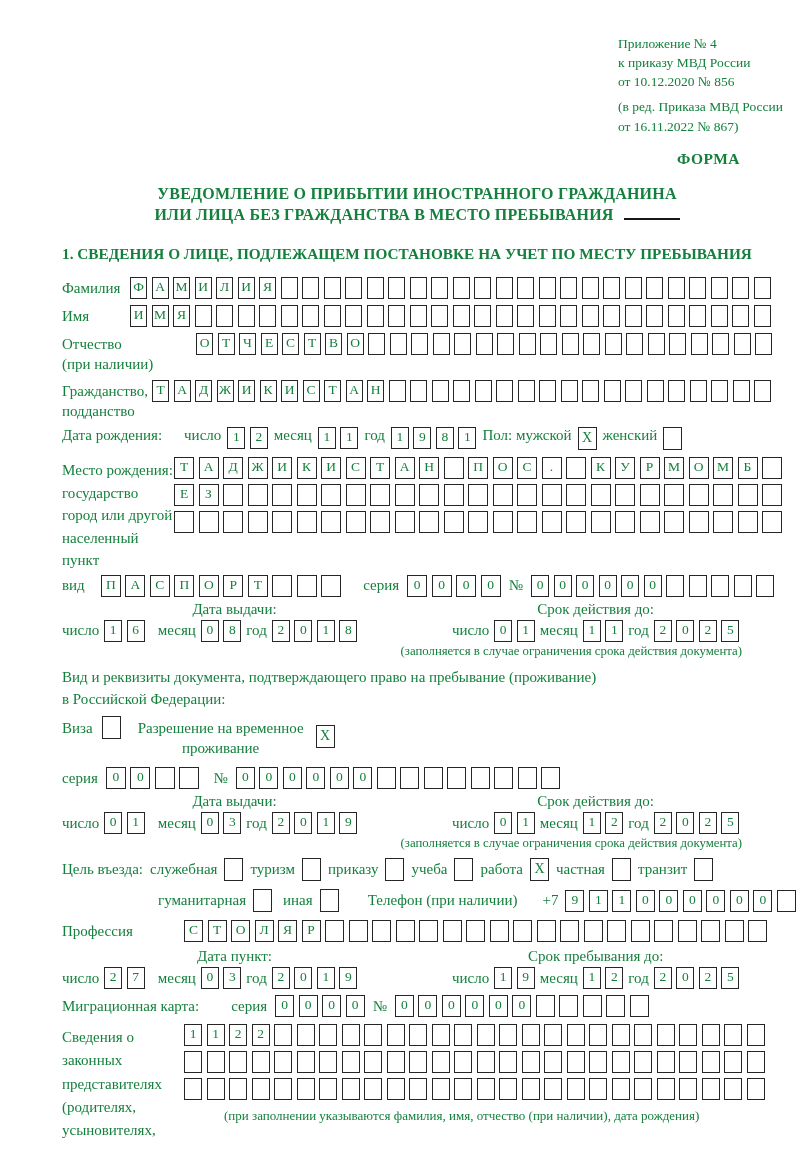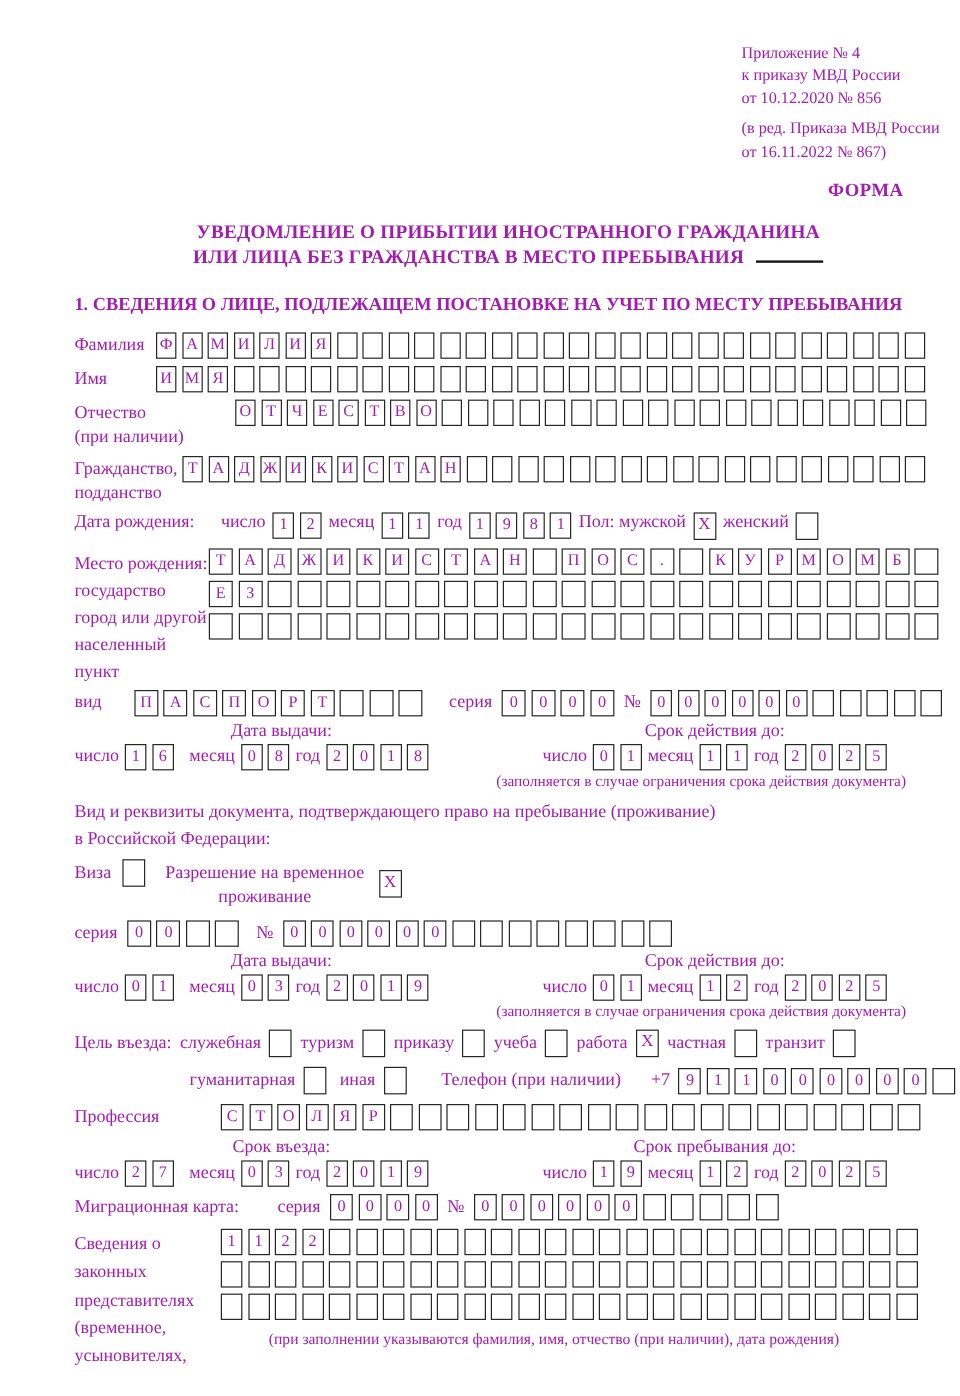--- a/index.html
+++ b/index.html
@@ -1,19 +1,19 @@
 <!DOCTYPE html>
 <html><head>
 <meta charset="utf-8">
 <style>
   *{box-sizing:border-box}
   html,body{margin:0;padding:0;background:#fff}
-  .page{width:800px;height:1163px;overflow:hidden;background:#fff;color:#a21caf;
+  .page{width:800px;height:1163px;overflow:hidden;background:#fff;color:#15803d;
         font-family:"Liberation Serif","DejaVu Serif",serif;font-size:15px;
-        padding:34px 15px 0 62px;position:relative}
+        padding:34px 28px 0 62px;position:relative}
   
   .appendix{margin-left:556px;font-size:13.5px;line-height:1.42;white-space:nowrap}
   .appendix .rev{margin-top:6px}
   .forma{font-weight:bold;text-align:right;margin:14px 32px 0 0;font-size:15.5px;letter-spacing:.5px}
   .title{font-weight:bold;text-align:center;font-size:16px;line-height:1.32;margin-top:15px;letter-spacing:.2px}
   .blank{display:inline-block;width:56px;border-bottom:2.2px solid #161616;margin-left:10px}
   .sec1{font-weight:bold;font-size:15.3px;margin-top:20px}
   .rows{margin-top:14px}
   
   .frow{display:flex;align-items:flex-start;margin-bottom:6px}
@@ -585,21 +585,21 @@
           <span class="box"></span>
           <span class="box"></span>
           <span class="box"></span>
           <span class="box"></span>
           <span class="box"></span>
         </div>
     </div>
 
     <div class="drow" style="margin-top:3px">
       <div class="dg-left">
-        <div class="dhead" style="width:345px">Срок въезда:</div>
+        <div class="dhead" style="width:345px">Дата пункт:</div>
         <div class="dline">
           <span>число</span>
           <span class="boxes" style="--bw:18px">
               <span class="box">2</span>
               <span class="box">7</span>
             </span>
           <span style="margin-left:8px">месяц</span>
           <span class="boxes" style="--bw:18px">
               <span class="box">0</span>
               <span class="box">3</span>
@@ -660,21 +660,21 @@
           <span class="box"></span>
           <span class="box"></span>
         </span>
     </div>
 
     <div class="frow" style="margin-bottom:0">
       <div class="lblcol" style="width:122px;line-height:1.55">
         <div>Сведения о</div>
         <div>законных</div>
         <div>представителях</div>
-        <div>(временное,</div>
+        <div>(родителях,</div>
         <div>усыновителях,</div>
 
       </div>
       <div class="multirows">
         <div class="boxes" style="--bw:18px">
             <span class="box">1</span>
             <span class="box">1</span>
             <span class="box">2</span>
             <span class="box">2</span>
             <span class="box"></span>

